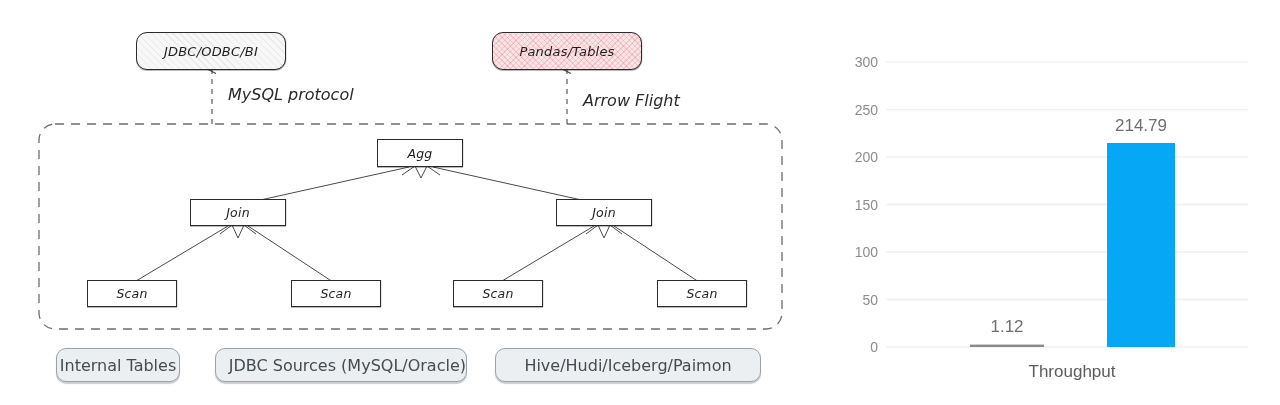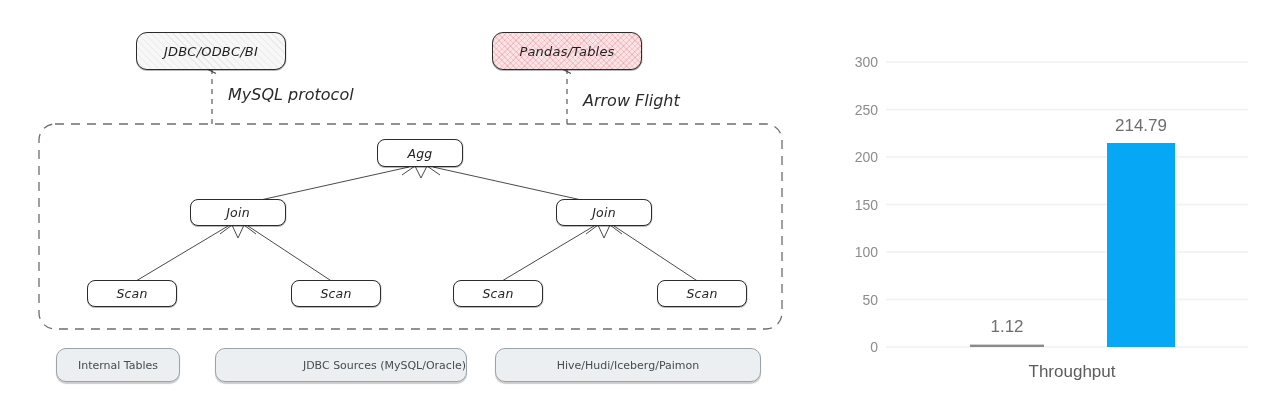--- a/index.html
+++ b/index.html
@@ -37,21 +37,21 @@
   }
 
   
   .node {
     position: absolute;
     box-sizing: border-box;
     display: flex;
     align-items: center;
     justify-content: center;
     border: 1.3px solid #2b2b2b;
-    border-radius: 8px;
+    border-radius: 0;
     background: #ffffff;
     color: #1f1f1f;
     font-family: "DejaVu Sans", sans-serif;
     font-style: italic;
     font-size: 12.5px;
     letter-spacing: .2px;
     white-space: nowrap;
     box-shadow: 0 1px 0 rgba(0,0,0,.28), 1px 0 0 rgba(0,0,0,.10);
   }
 
@@ -96,21 +96,21 @@
     position: absolute;
     box-sizing: border-box;
     display: flex;
     align-items: center;
     justify-content: center;
     background: #eceff1;
     border: 1.2px solid #9aa3a8;
     border-radius: 10px;
     color: #454b4f;
     font-family: "DejaVu Sans", sans-serif;
-    font-size: 11px;
+    font-size: 16px;
     white-space: nowrap;
     box-shadow: 0 1.5px 1px rgba(0,0,0,.20);
   }
 
   
   #chart {
     position: absolute;
     left: 820px; top: 0;
     width: 460px;
     height: 311px;

